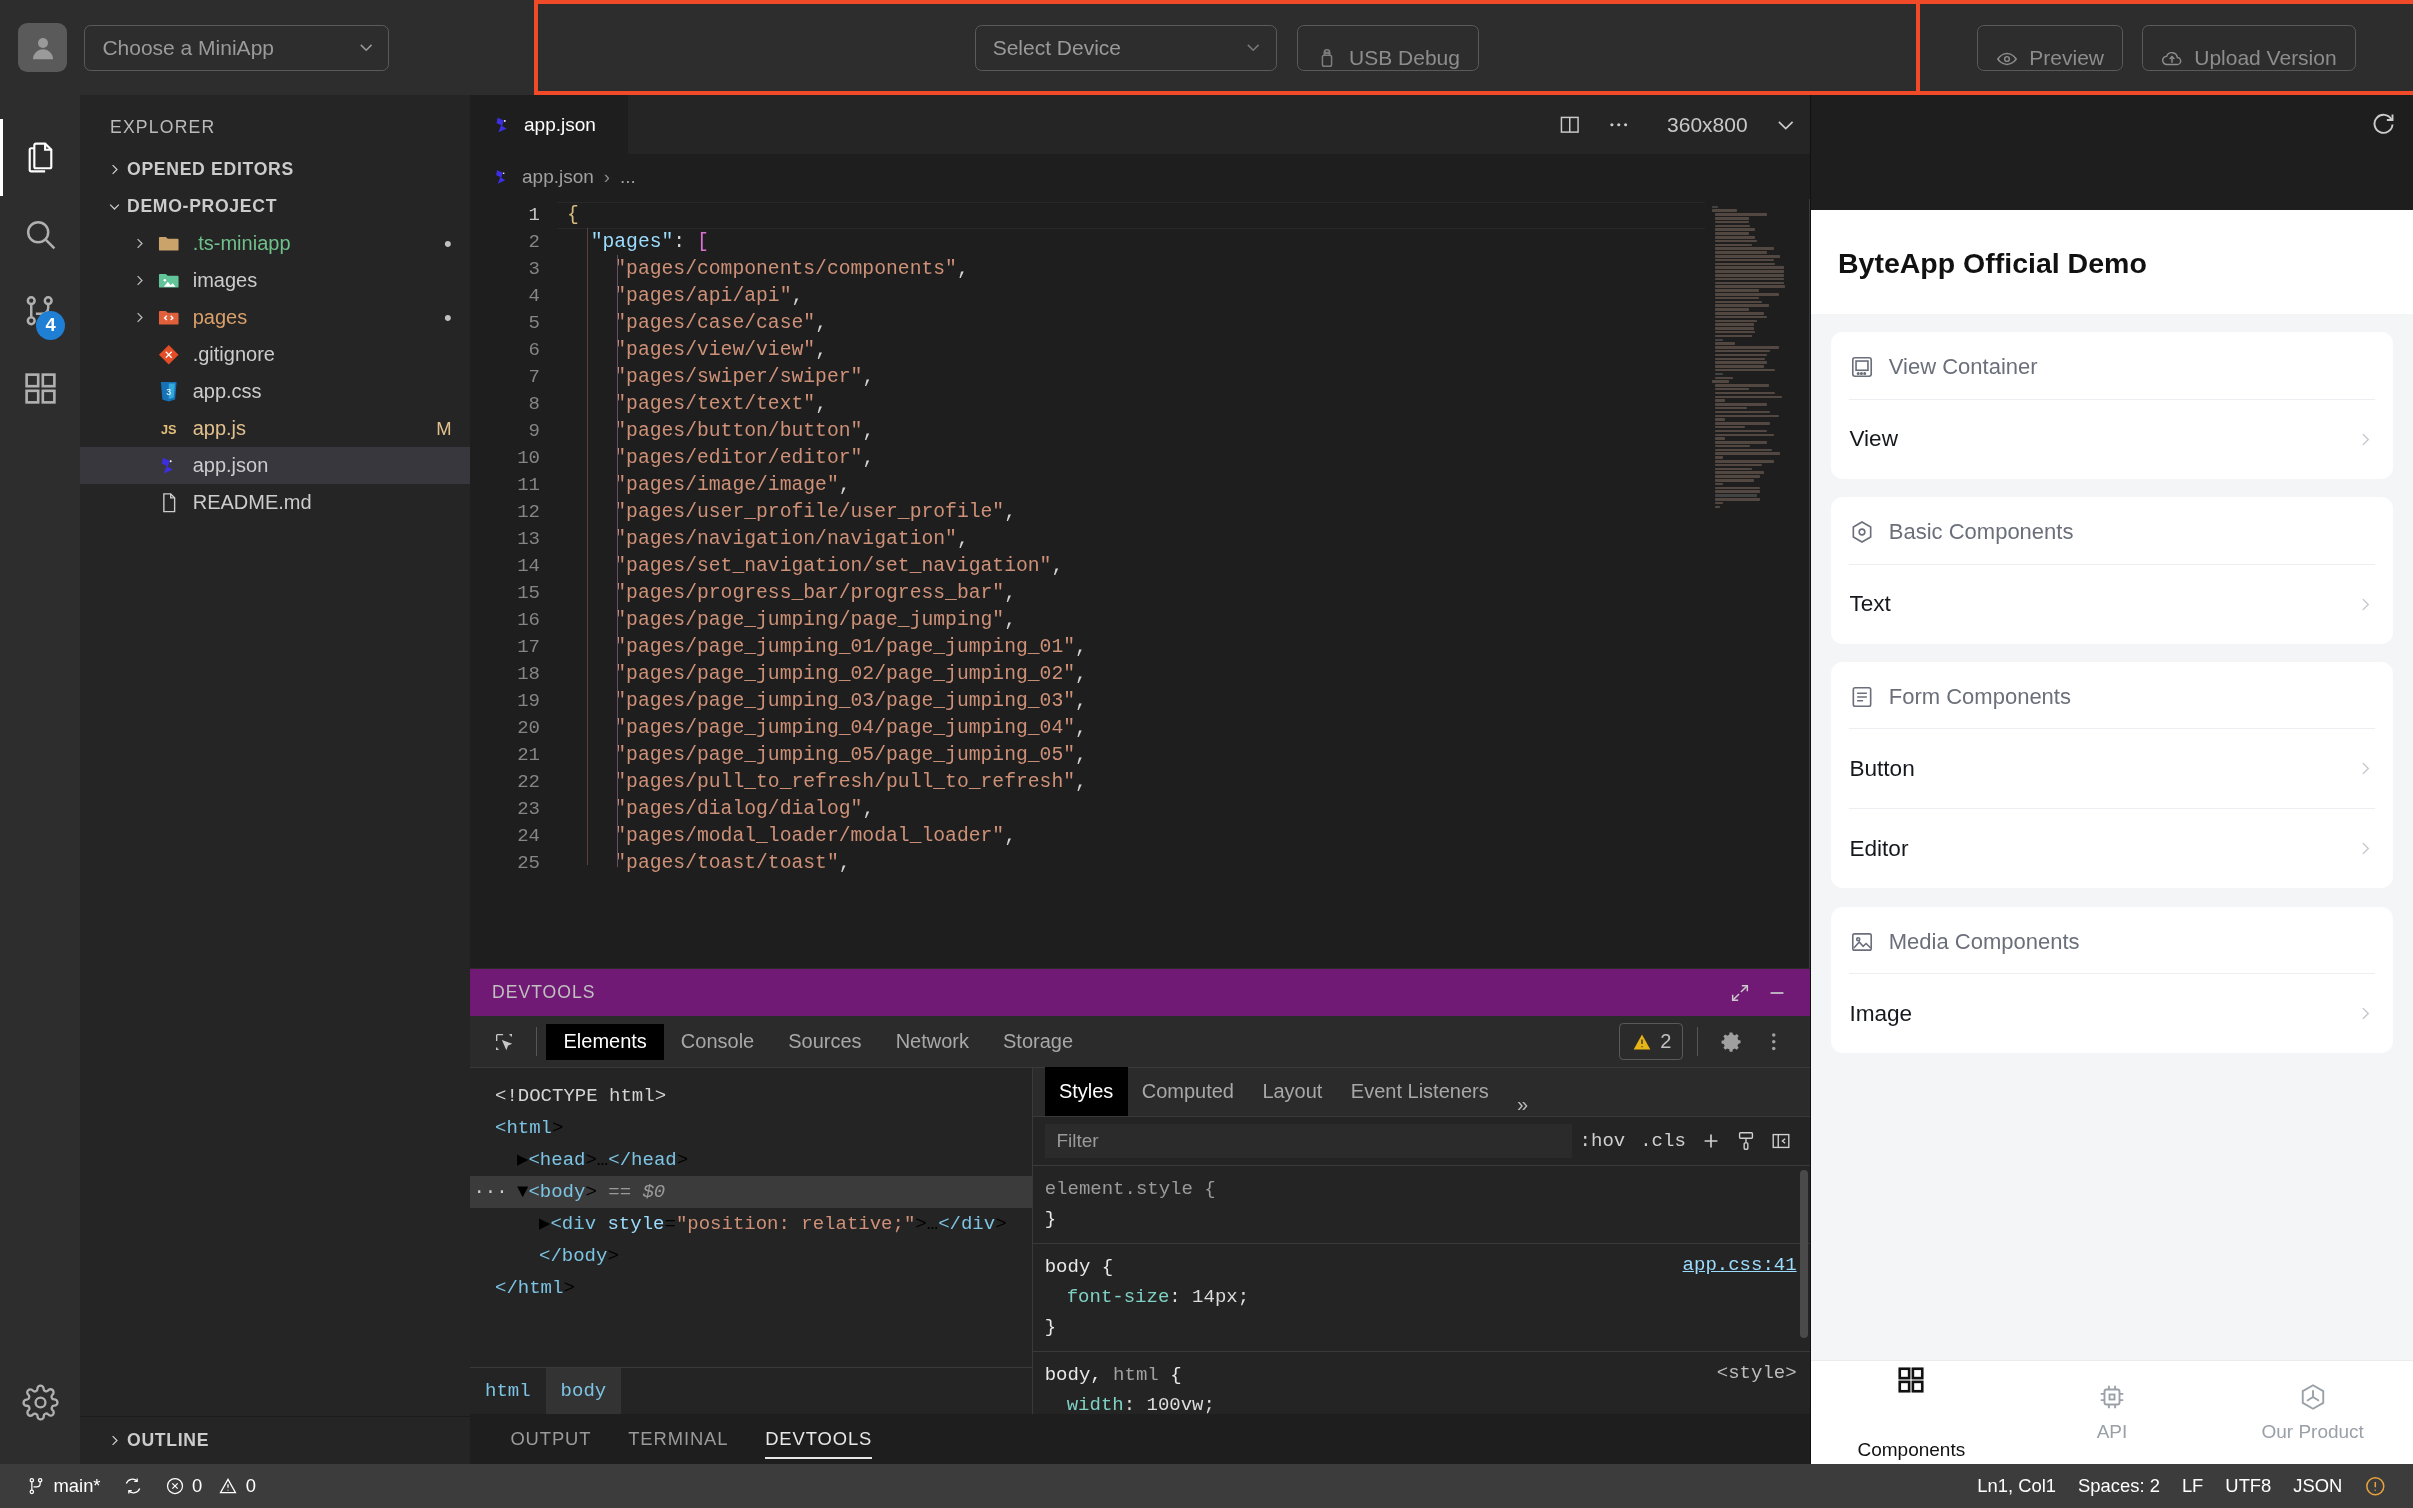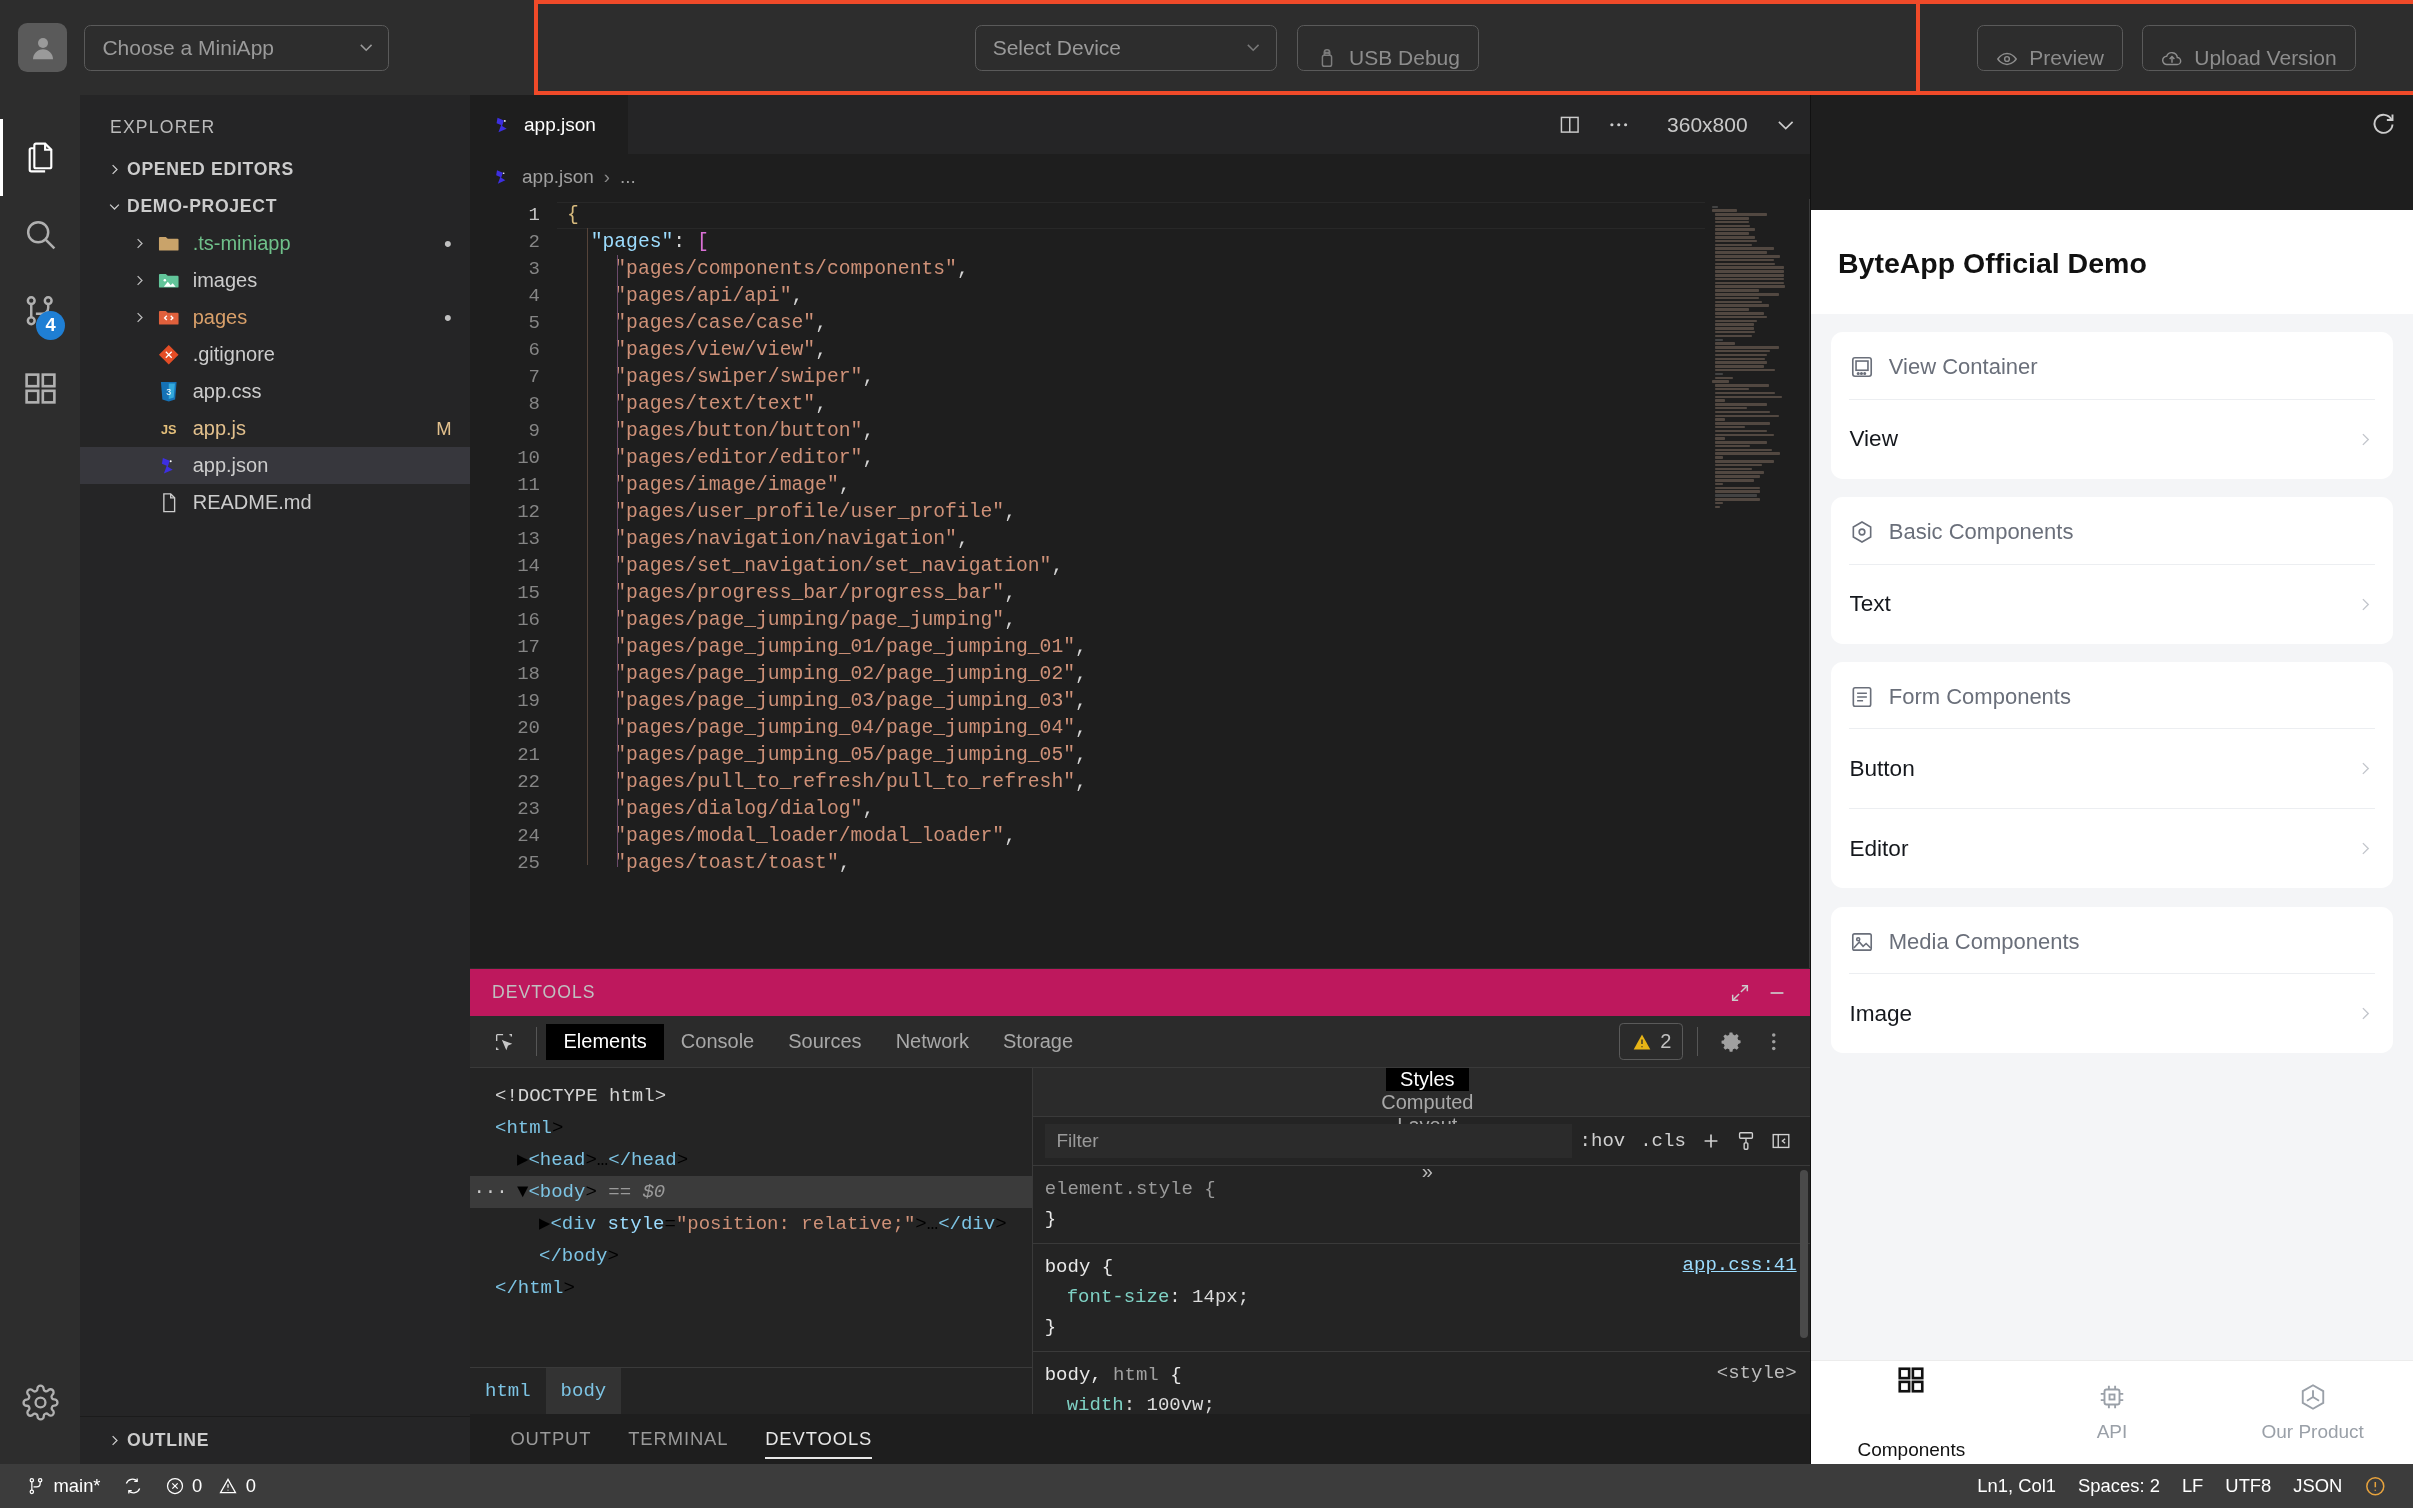--- a/index.html
+++ b/index.html
@@ -135,21 +135,21 @@
   .t-y { color: #d7ba7d; }
   .t-p { color: #da70d6; }
   .indent-guide { position: absolute; top: 29px; width: 0.8px; background: #56443a; }
   .minimap {
     width: 105px; flex: 0 0 105px; background: #1e1e1e; padding: 6.7px 3.4px 0 5px; position: relative;
   }
   .mm-line { height: 2.5px; background: #5c5048; margin-bottom: 1.3px; border-radius: 0.8px; opacity: .85; }
   .mm-slider { position: absolute; right: 0; top: 0; width: 0.8px; background: #3a3a3a; height: 100%; }
 
   
-  .devpanel { height: 496px; flex: 0 0 496px; background: #be185d; display: flex; flex-direction: column; border-top: 0.8px solid #2b2b2b; }
+  .devpanel { height: 496px; flex: 0 0 496px; background: #701a75; display: flex; flex-direction: column; border-top: 0.8px solid #2b2b2b; }
   .dev-header { height: 47px; display: flex; align-items: center; padding-left: 22px; position: relative; }
   .dev-header-title { font-size: 17.6px; letter-spacing: 1px; color: #c0c0c0; }
   .dev-header-actions { margin-left: auto; display: flex; align-items: center; gap: 15px; padding-right: 22px; }
   .dev-header-actions svg { width: 22px; height: 22px; display: block; }
   .dt-toolbar {
     height: 52px; background: #2b2b2b; display: flex; align-items: center; gap: 0; padding-left: 11.7px; border-bottom: 0.8px solid #3a3a3a;
   }
   .dt-inspect { width: 44px; height: 44px; display: flex; align-items: center; justify-content: center; }
   .dt-inspect svg { width: 22px; height: 22px; display: block; }
   .dt-divider { width: 0.8px; height: 28.5px; background: #565656; margin: 0 10px; }
@@ -174,21 +174,21 @@
   .tag { color: #7dc4e4; }
   .attr { color: #9cdcfe; }
   .val { color: #ce9178; }
   .punct { color: #d4d4d4; }
   .dollar { color: #9a9a9a; font-style: italic; }
   .dom-crumbs { height: 47px; display: flex; align-items: center; gap: 0; border-top: 0.8px solid #3a3a3a; font-family: "Liberation Mono", monospace; font-size: 19px; }
   .dom-crumb { padding: 0 15px; height: 47px; display: flex; align-items: center; color: #7dc4e4; }
   .dom-crumb.active { background: #333333; }
 
   .styles-pane { flex: 1; display: flex; flex-direction: column; background: #242424; min-width: 0; position: relative; }
-  .styles-tabs { height: 49px; background: #2b2b2b; display: flex; align-items: center; padding-left: 11.7px; border-bottom: 0.8px solid #3a3a3a; flex-direction: column; }
+  .styles-tabs { height: 49px; background: #2b2b2b; display: flex; align-items: flex-end; padding-left: 11.7px; border-bottom: 0.8px solid #3a3a3a; }
   .st-tab { padding: 0 14.2px; height: 49px; display: flex; align-items: center; color: #a8a8a8; font-size: 20px; }
   .st-tab.active { background: #000; color: #fff; }
   .st-more { padding: 0 14.2px; color: #bbb; font-size: 20px; }
   .filter-row { height: 49px; display: flex; align-items: center; gap: 0; padding: 0 11.7px; border-bottom: 0.8px solid #3a3a3a; }
   .filter-input {
     flex: 1; height: 34px; background: #2b2b2b; border: none; color: #9a9a9a;
     font-size: 19px; padding: 0 11.7px; font-family: "Liberation Sans", sans-serif; outline: none;
   }
   .filter-input::placeholder { color: #9a9a9a; }
   .fr-btn { color: #d0d0d0; font-family: "Liberation Mono", monospace; font-size: 19px; padding: 0 7.5px; }

